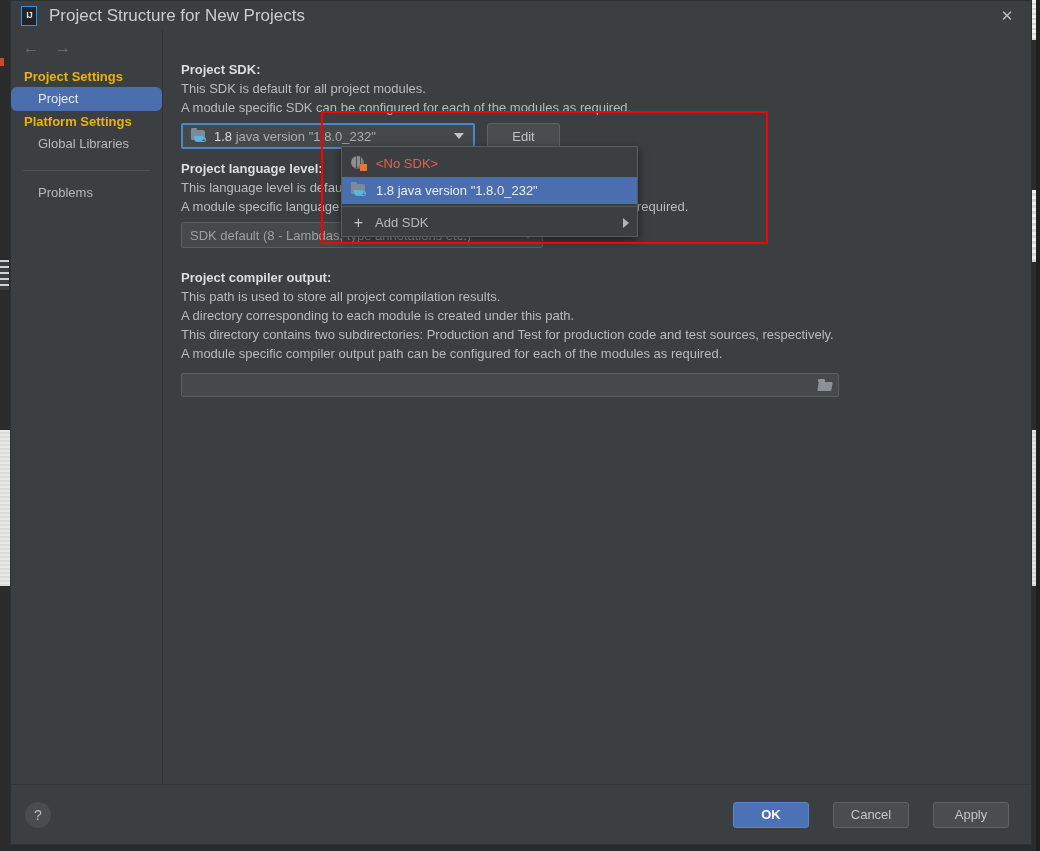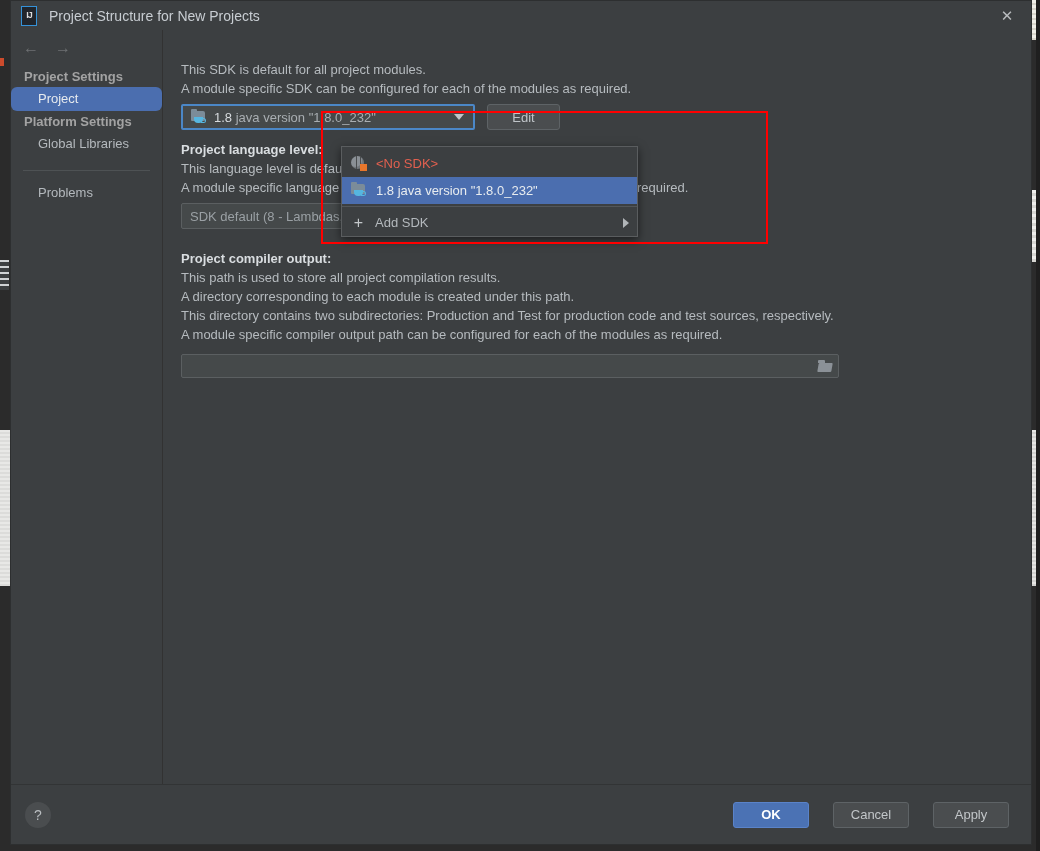--- a/index.html
+++ b/index.html
@@ -92,21 +92,21 @@
     justify-content: center;
     font-size: 9px;
     font-weight: bold;
     color: #dcdcdc;
     letter-spacing: -1px;
     line-height: 1;
     flex: none;
   }
   #title-text {
     margin-left: 12px;
-    font-size: 14px;
+    font-size: 17px;
     color: #c8cdd2;
     white-space: nowrap;
     text-align: right;
   }
   #close-btn {
     position: absolute;
     right: 14px; top: 5px;
     width: 20px; height: 20px;
     display: flex; align-items: center; justify-content: center;
     font-size: 15px;
@@ -138,21 +138,21 @@
   }
   .nav-arrow {
     font-size: 16px;
     color: #6e7173;
     cursor: pointer;
     line-height: 1;
   }
   .group-title {
     font-size: 13px;
     font-weight: bold;
-    color: #a3a3a3;
+    color: #eab308;
     padding: 3px 0 3px 13px;
   }
   .nav-item {
     font-size: 13px;
     color: #b4b9bd;
     padding: 3px 0 3px 27px;
     line-height: 18px;
     cursor: pointer;
     border-radius: 6px;
   }
@@ -464,20 +464,21 @@
       <div class="group-title">Platform Settings</div>
       <div class="nav-item">Global Libraries</div>
 
       <div class="sidebar-sep"></div>
 
       <div class="nav-item">Problems</div>
     </div>
 
     <div id="content">
 
+      <div class="sec-title">Project SDK:</div>
       <div class="sec-line">This SDK is default for all project modules.</div>
       <div class="sec-line">A module specific SDK can be configured for each of the modules as required.</div>
 
       <div class="combo-row">
         <div class="combo">
           <span class="sdk-icon">
             <span class="fold"></span>
               <span class="cup"></span>
           </span>
           <span class="combo-text">

